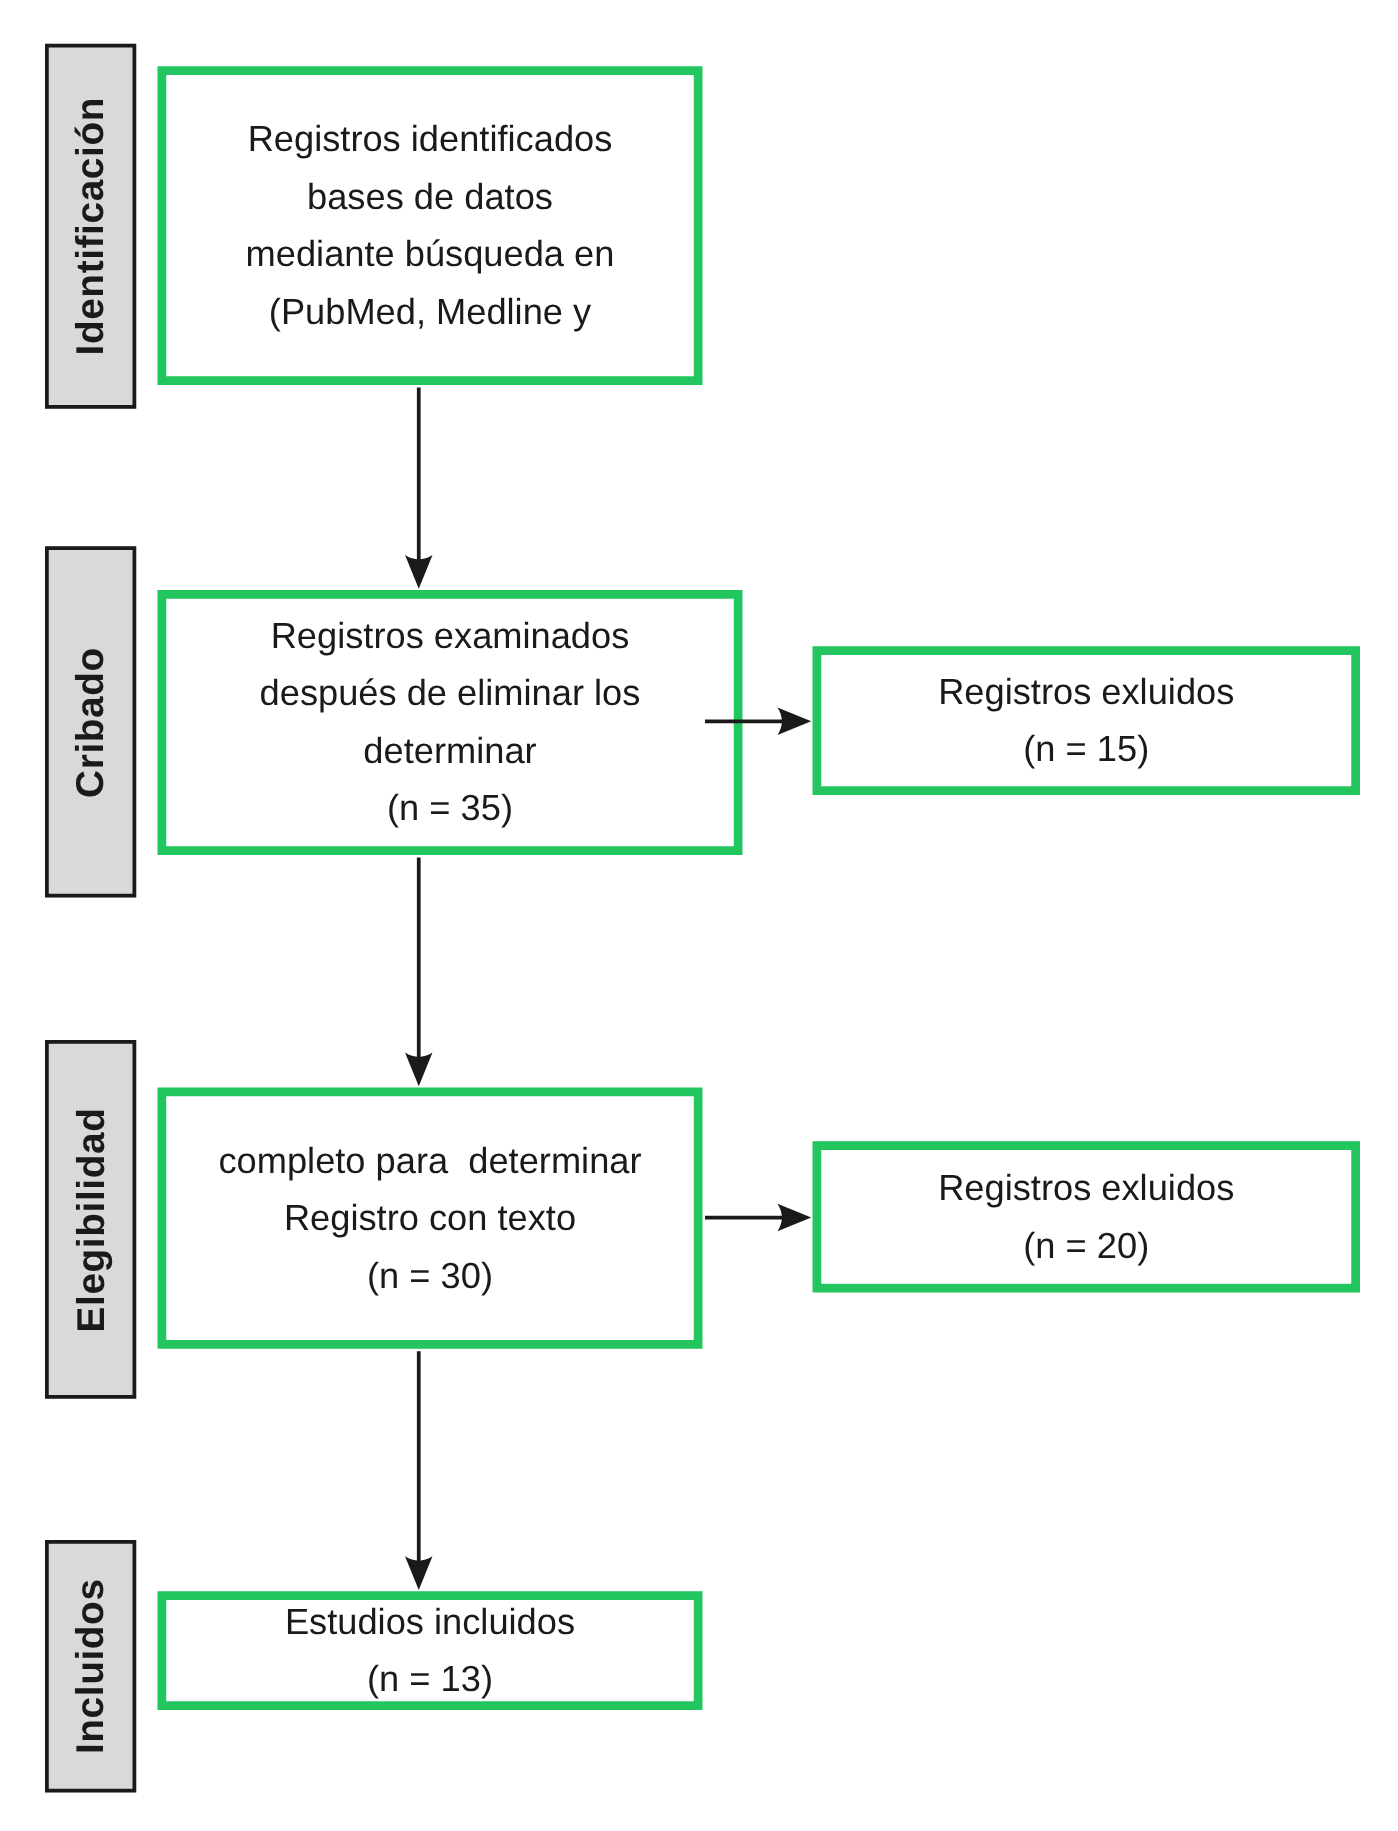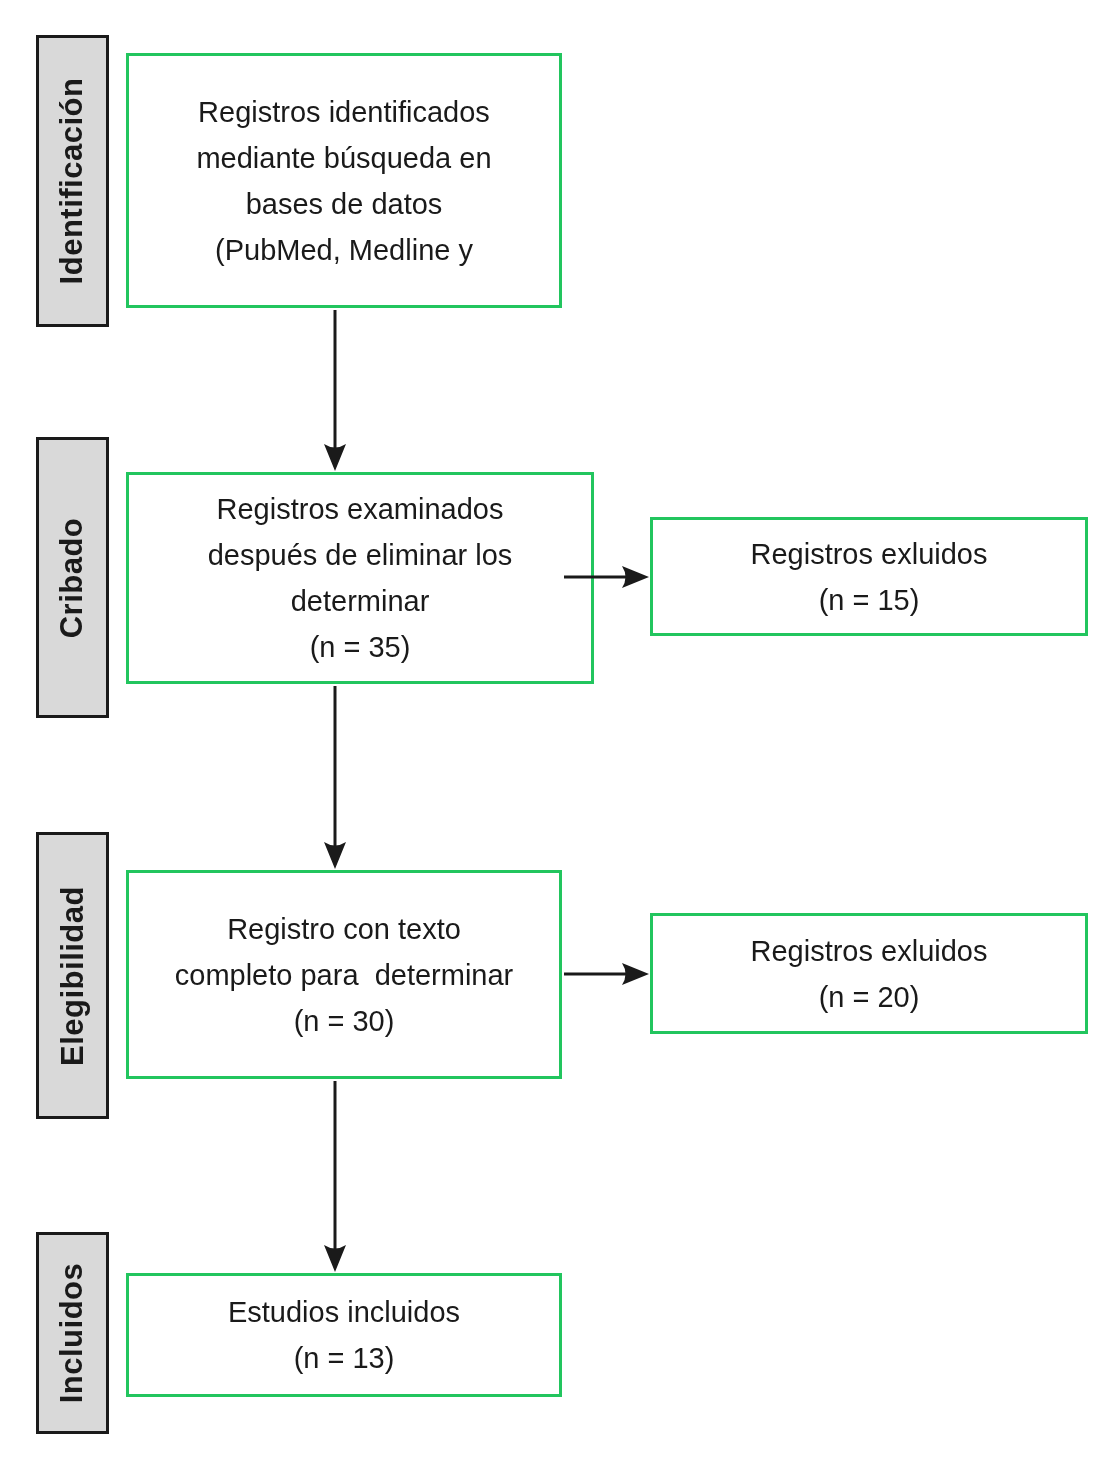--- a/index.html
+++ b/index.html
@@ -9,21 +9,21 @@
     width: 1118px;
     height: 1465px;
     background: #ffffff;
     font-family: "Liberation Sans", sans-serif;
     color: #1a1a1a;
     overflow: hidden;
   }
   .flow-box {
     position: absolute;
     background: #ffffff;
-    border: 3px solid #22c55e;
+    border: 7px solid #22c55e;
     display: flex;
     flex-direction: column;
     justify-content: center;
     align-items: center;
     text-align: center;
     font-size: 29px;
     line-height: 46px;
   }
   .flow-line { white-space: pre-wrap; }
   .stage {
@@ -67,49 +67,49 @@
   <div class="stage" style="left:36px; top:832px; width:73px; height:287px;">
     <span class="stage-text">Elegibilidad</span>
   </div>
 
   <div class="stage" style="left:36px; top:1232px; width:73px; height:202px;">
     <span class="stage-text">Incluidos</span>
   </div>
 
   <div class="flow-box" style="left:126px; top:53px; width:436px; height:255px;">
     <div class="flow-line">Registros identificados</div>
+    <div class="flow-line">bases de datos</div>
     <div class="flow-line">mediante búsqueda en</div>
-    <div class="flow-line">bases de datos</div>
     <div class="flow-line">(PubMed, Medline y</div>
   </div>
 
   <div class="flow-box" style="left:126px; top:472px; width:468px; height:212px;">
     <div class="flow-line">Registros examinados</div>
     <div class="flow-line">después de eliminar los</div>
     <div class="flow-line">determinar</div>
     <div class="flow-line">(n = 35)</div>
   </div>
 
   <div class="flow-box" style="left:650px; top:517px; width:438px; height:119px;">
     <div class="flow-line">Registros exluidos</div>
     <div class="flow-line">(n = 15)</div>
   </div>
 
   <div class="flow-box" style="left:126px; top:870px; width:436px; height:209px;">
+    <div class="flow-line">completo para  determinar</div>
     <div class="flow-line">Registro con texto</div>
-    <div class="flow-line">completo para  determinar</div>
     <div class="flow-line">(n = 30)</div>
   </div>
 
   <div class="flow-box" style="left:650px; top:913px; width:438px; height:121px;">
     <div class="flow-line">Registros exluidos</div>
     <div class="flow-line">(n = 20)</div>
   </div>
 
-  <div class="flow-box" style="left:126px; top:1273px; width:436px; height:124px;">
+  <div class="flow-box" style="left:126px; top:1273px; width:436px; height:95px;">
     <div class="flow-line">Estudios incluidos</div>
     <div class="flow-line">(n = 13)</div>
   </div>
 
   <svg class="arrows" viewBox="0 0 1118 1465">
     <g>
       <line x1="335" y1="310" x2="335" y2="450"></line>
       <path d="M 335 471 L 324 444 Q 335 451 346 444 Z"></path>
     </g>
     <g>

